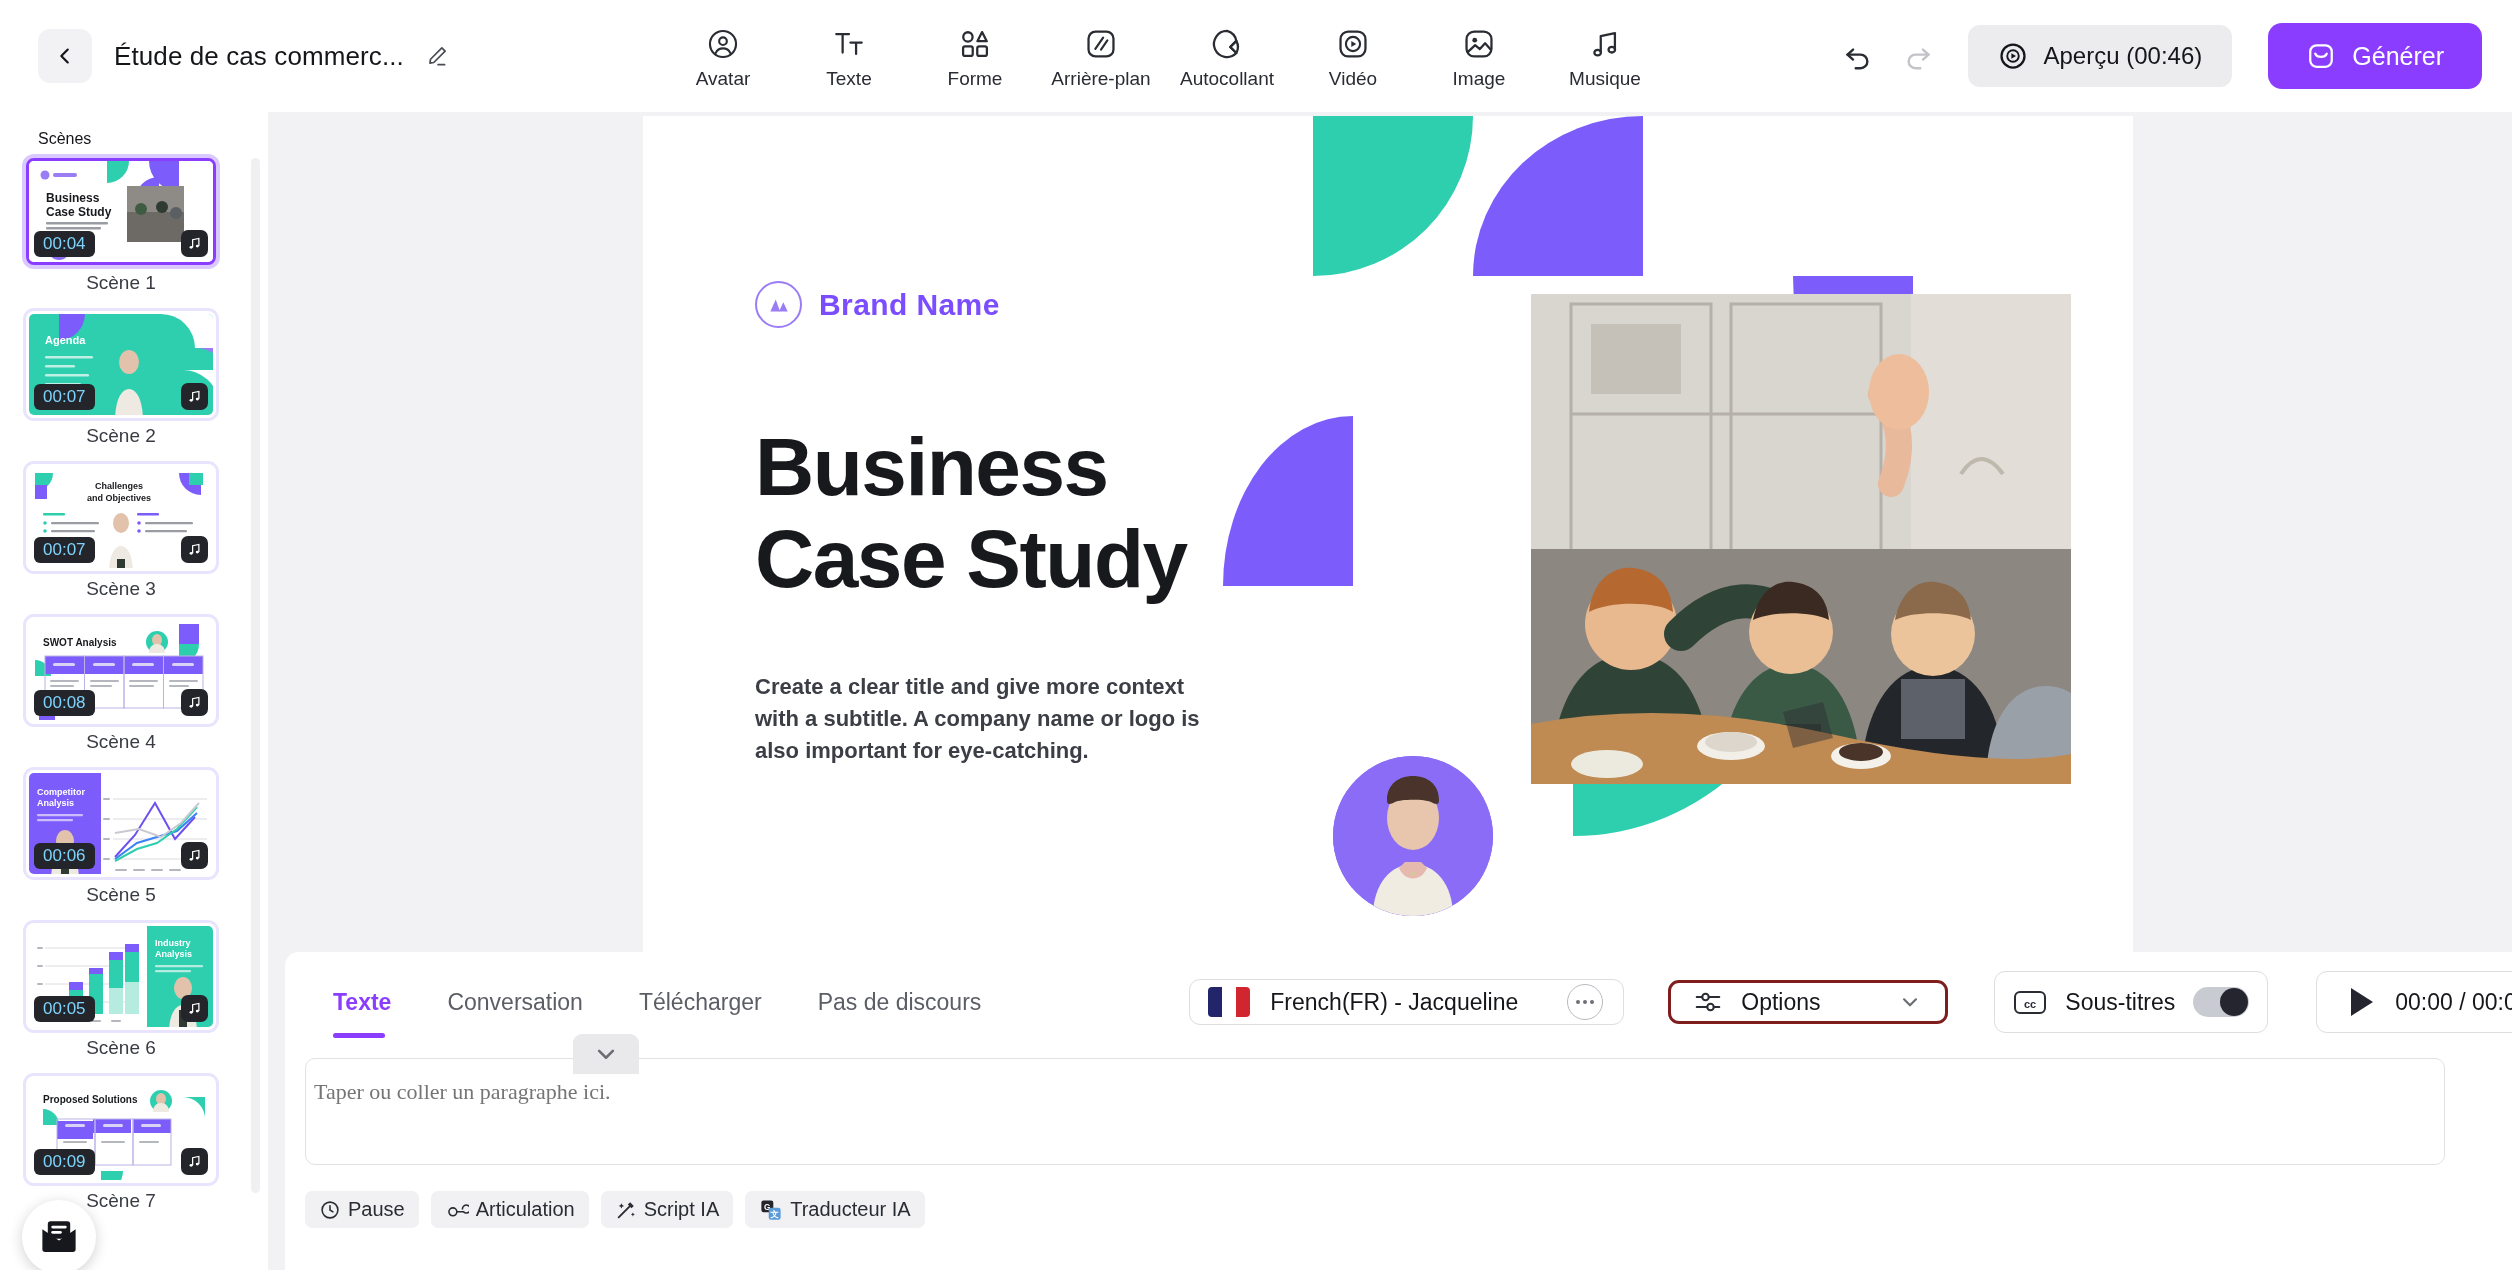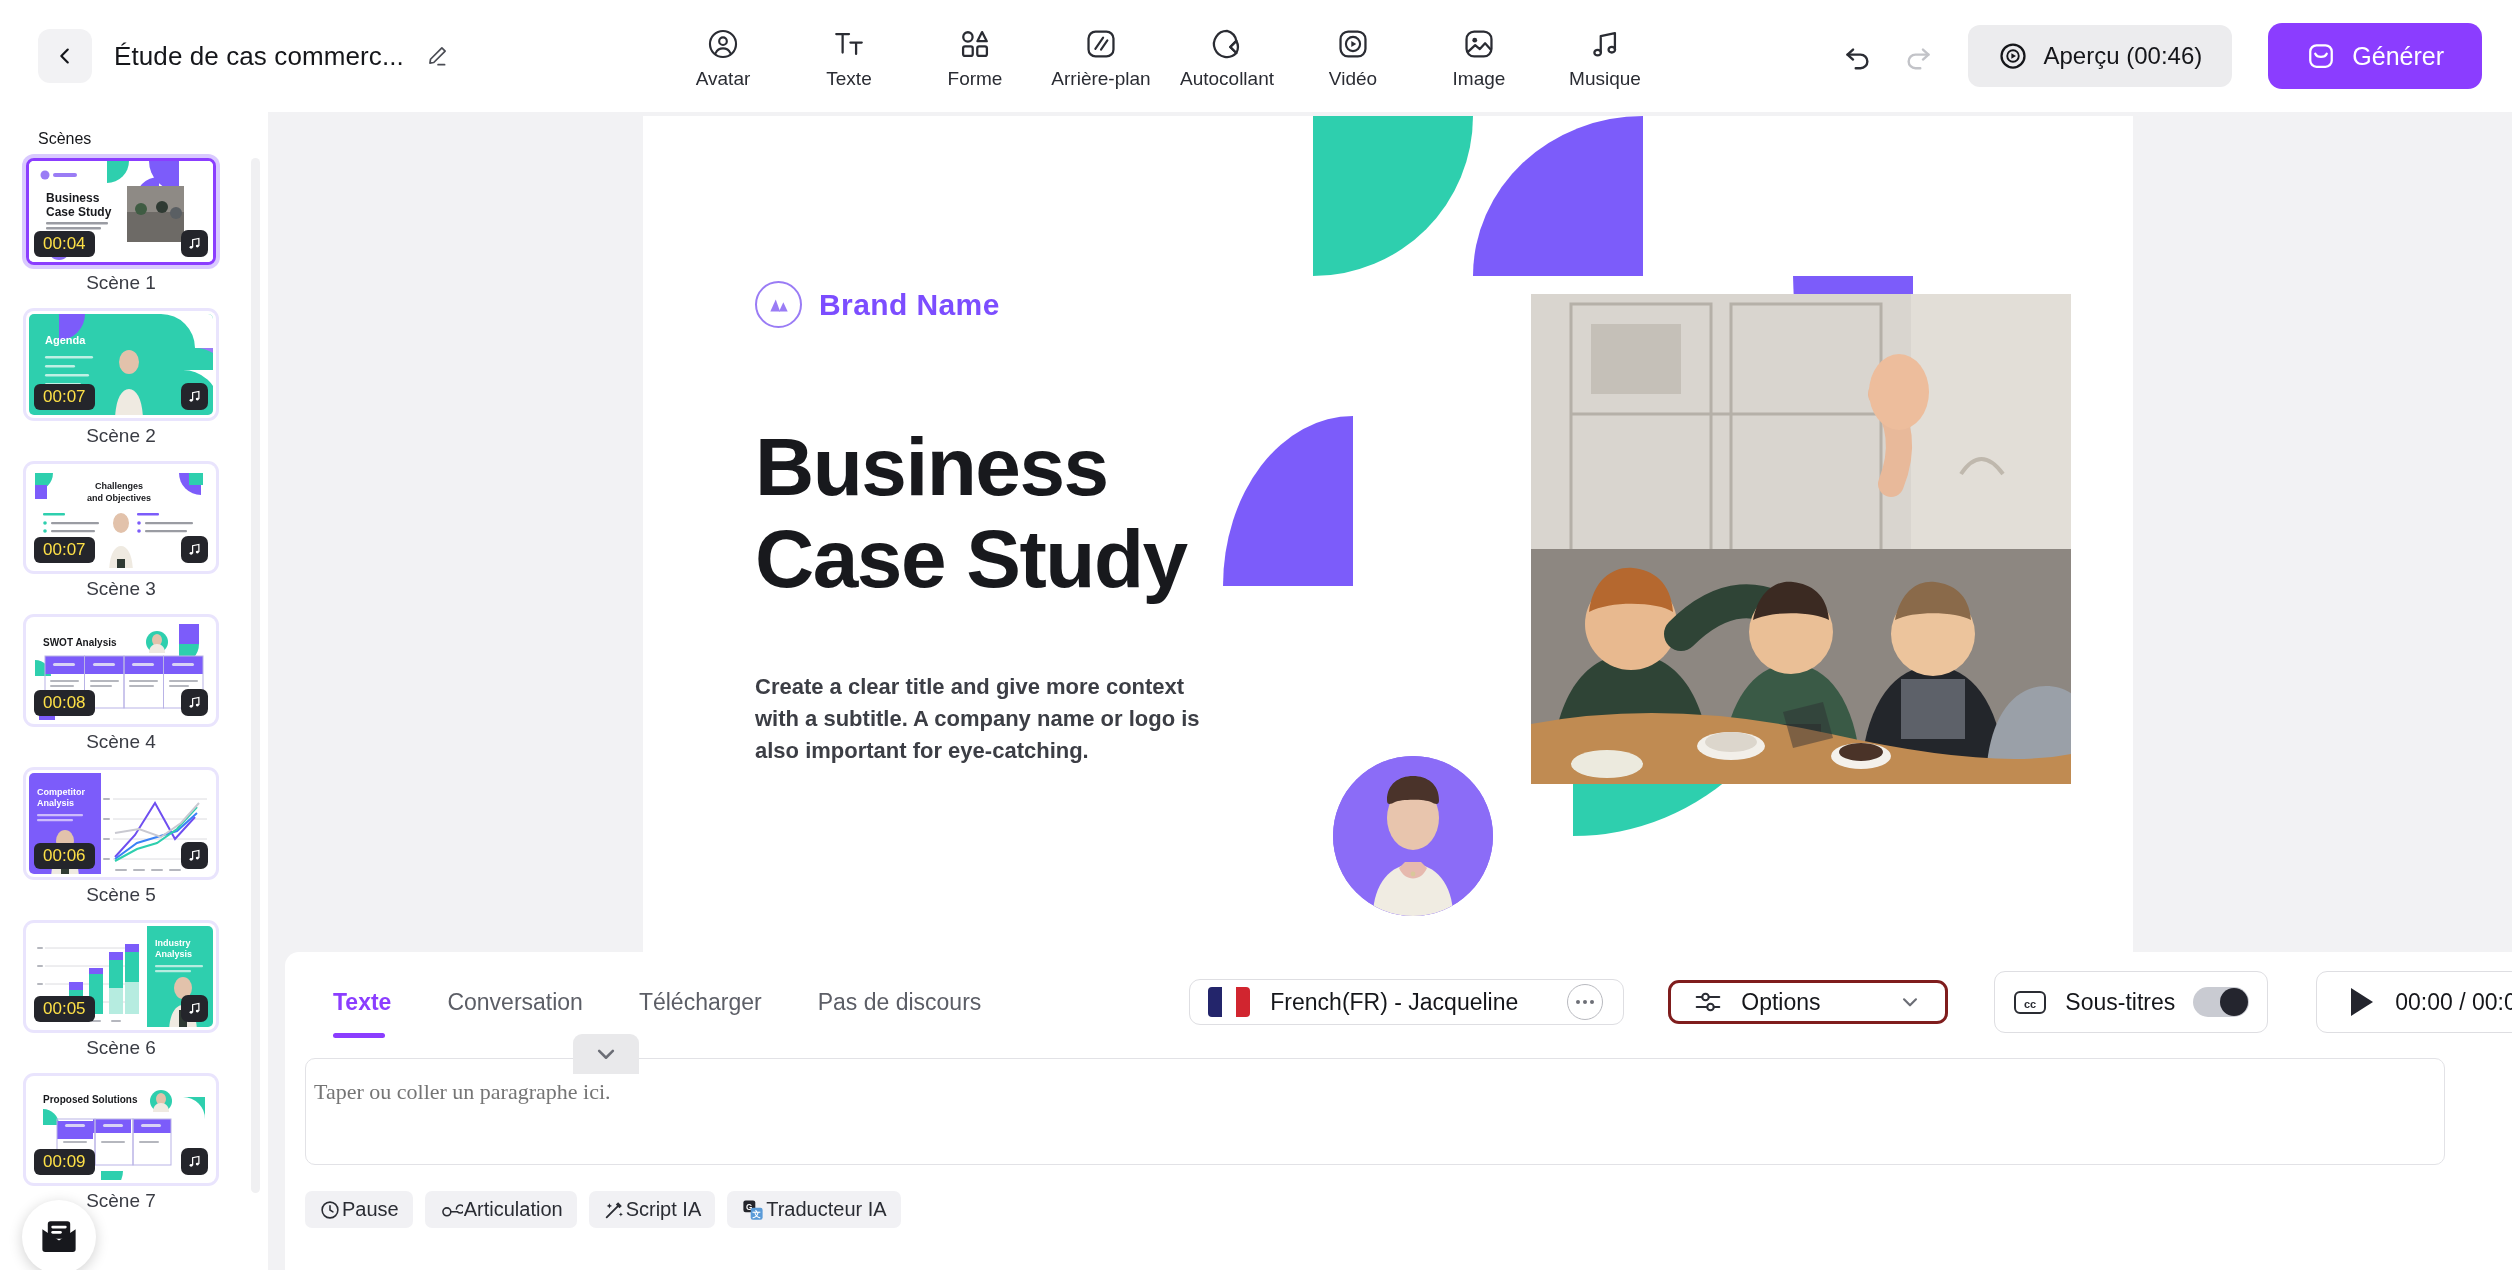--- a/index.html
+++ b/index.html
@@ -64,21 +64,21 @@
   .scene-list { padding: 0 0 0 26px; }
   .scene-item { margin-bottom: 17px; width: 190px; }
   .thumb {
     position: relative; width: 190px; height: 107px; border-radius: 8px;
     overflow: hidden; background: #ffffff; cursor: pointer;
     border: 3px solid transparent; box-shadow: 0 0 0 3px #e9e4fd;
   }
   .thumb.selected { border-color: #8b3dff; box-shadow: 0 0 0 4px #d9c9ff; }
   .thumb-inner { position: absolute; inset: 0; overflow: hidden; }
   .dur-badge {
-    position: absolute; left: 5px; bottom: 5px; background: #24252b; color: #fde047;
+    position: absolute; left: 5px; bottom: 5px; background: #24252b; color: #7dd3fc;
     font-size: 17px; padding: 3px 9px; border-radius: 6px; font-weight: 500; z-index: 9;
   }
   .music-badge {
     position: absolute; right: 5px; bottom: 5px; width: 27px; height: 27px;
     background: #24252b; border-radius: 7px; display: flex; align-items: center;
     justify-content: center; z-index: 9;
   }
   .scene-label { text-align: center; font-size: 19px; color: #3a3c44; margin-top: 7px; }
 
   .sb-scroll {
@@ -186,21 +186,21 @@
     border-top: 14px solid transparent; border-bottom: 14px solid transparent;
   }
   .textarea-wrap { padding: 6px 22px 0 20px; }
   .textarea {
     width: 2140px; height: 107px; border: 1px solid #e2e2e6; border-radius: 10px;
     padding: 20px 8px; font-size: 22px; color: #a7a9b0; outline: none;
     font-family: Liberation Serif, serif; resize: none; background: #fff;
   }
   .chips { display: flex; align-items: center; gap: 12px; padding: 22px 0 0 20px; }
   .chip {
-    display: flex; align-items: center; gap: 1px; background: #f1f1f4;
+    display: flex; align-items: center; gap: 7px; background: #f1f1f4;
     border-radius: 7px; padding: 7px 14px; font-size: 20px; color: #2a2c33; cursor: pointer;
     white-space: nowrap;
   }
 
   .fab {
     position: absolute; left: 22px; top: 1200px; width: 74px; height: 74px;
     border-radius: 50%; background: #ffffff; box-shadow: 0 3px 14px rgba(0,0,0,.18);
     display: flex; align-items: center; justify-content: center; cursor: pointer; z-index: 50;
   }
 </style>

